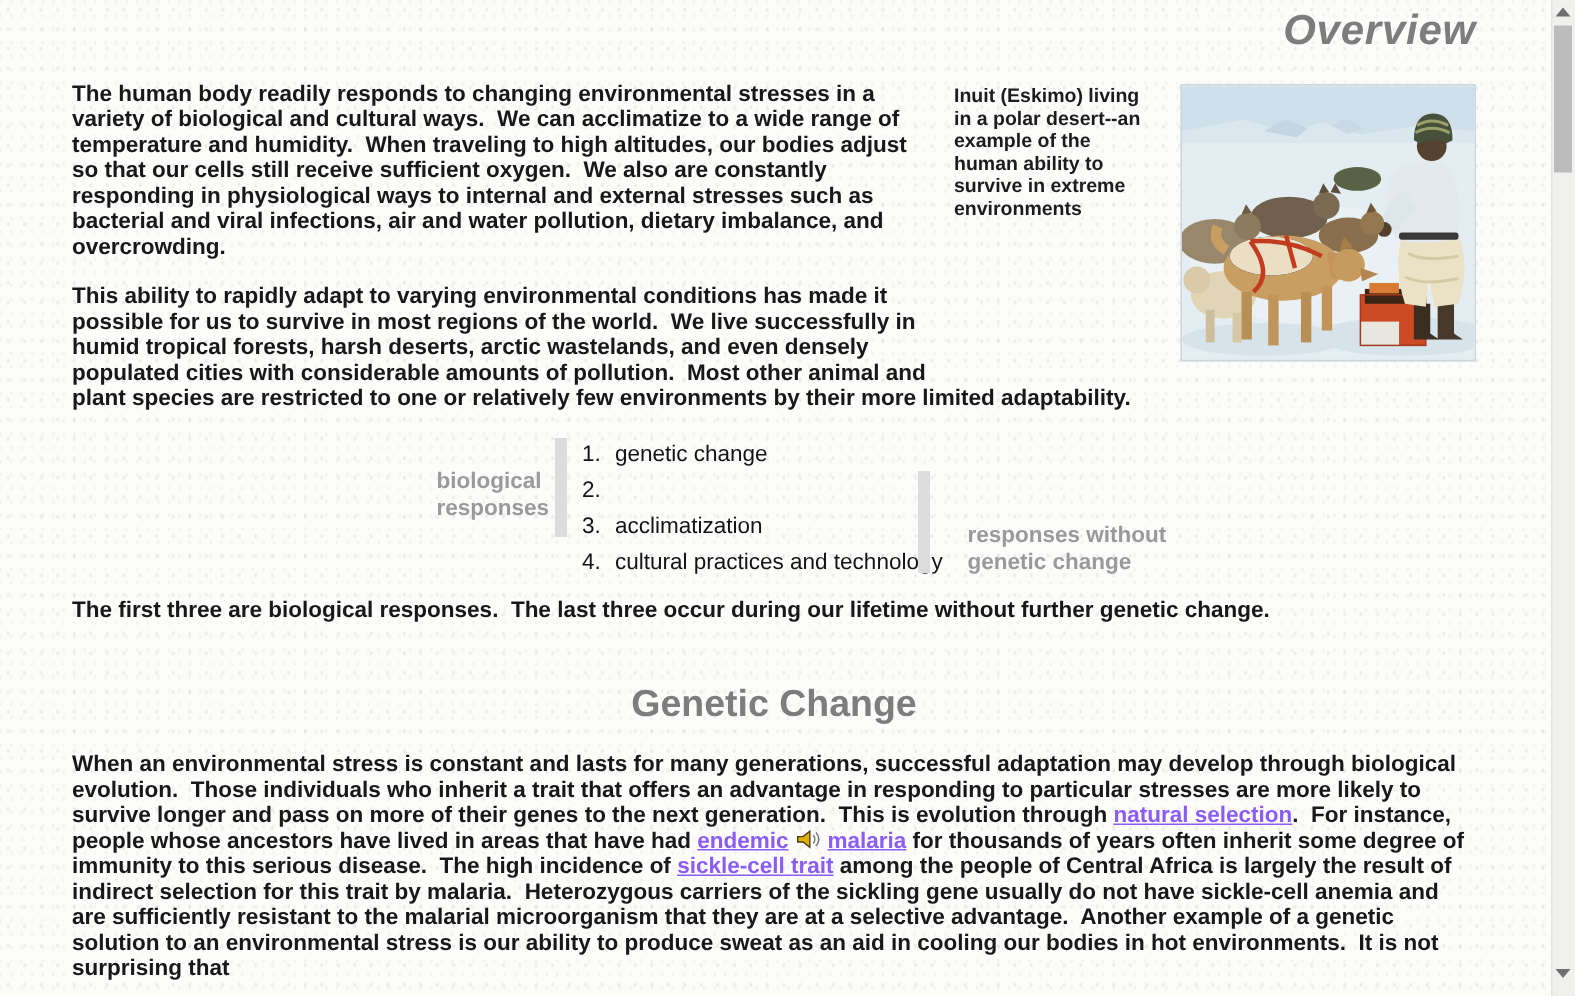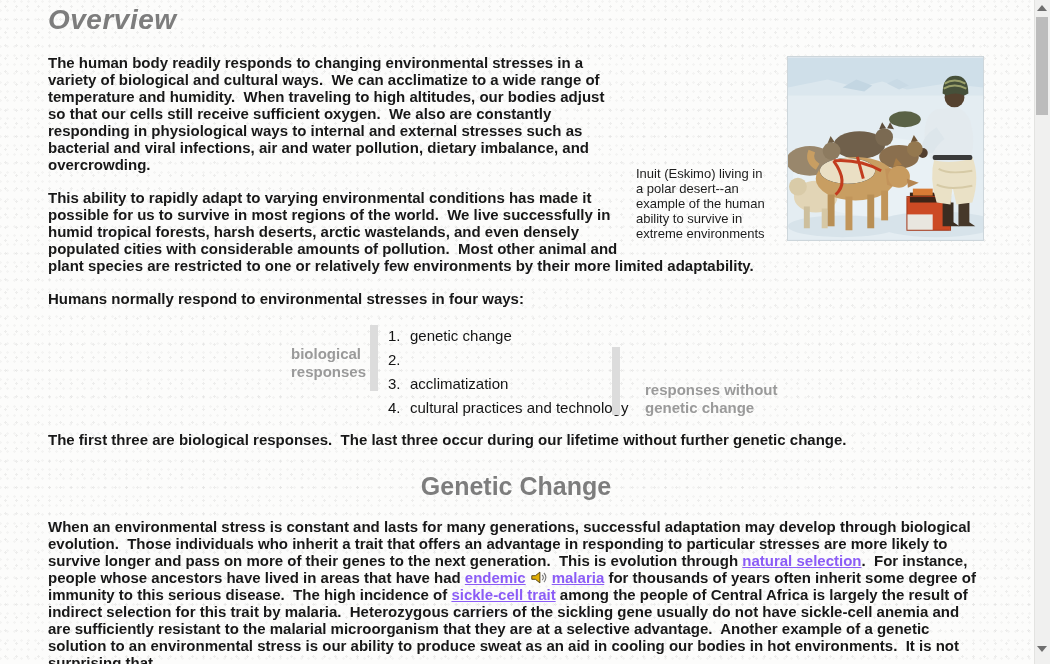--- a/index.html
+++ b/index.html
@@ -10,30 +10,30 @@
     background-color:#fcfcfb;
     background-image:
       radial-gradient(rgba(110,110,110,0.10) 1px, transparent 1.3px),
       radial-gradient(rgba(140,140,140,0.07) 1px, transparent 1.3px);
     background-size:11px 13px,7px 9px;
     background-position:0 0,4px 6px;
   }
   .content{margin:0 66px 0 48px;padding-top:4px;}
   h1.title{
     font-size:28px;font-style:italic;font-weight:bold;color:#7d7d7d;
-    text-align:left;margin:0 0 18px 0;letter-spacing:.5px;
+    text-align:right;margin:0 0 18px 0;letter-spacing:.5px;
   }
   h2.subtitle{
     font-size:25px;font-weight:bold;color:#7d7d7d;
     text-align:center;margin:0 0 17px 0;
   }
   p.para{font-size:15px;line-height:17px;margin:0 0 16px 0;white-space:pre-wrap;font-weight:bold;}
-  p.first-three{margin-bottom:24px;}
+  p.first-three{margin-bottom:40px;}
   a.lnk{color:#8b5cf6;text-decoration:underline;cursor:pointer;}
-  .figure{float:right;width:348px;margin:2px 0 12px 16px;display:flex;align-items:flex-end;gap:14px;}
+  .figure{float:right;width:348px;margin:2px 0 12px 16px;display:flex;align-items:flex-start;gap:14px;font-weight:bold;}
   .figure .caption{width:138px;font-size:13px;line-height:15px;color:#1c1c1c;white-space:normal;}
   .photo{width:197px;height:183px;border:1px solid #cdd6db;display:block;background:#e1eaf0;}
   .diagram{position:relative;height:96px;margin:0 0 12px 0;}
   .dg-label{position:absolute;font-size:15px;line-height:18px;font-weight:bold;color:#9a9a9a;}
   .dg-left-label{left:243px;top:22px;width:90px;}
   .dg-right-label{left:597px;top:58px;width:175px;}
   .dg-bar{position:absolute;width:8px;background:#dcdcdc;}
   .dg-bar1{left:322px;top:2px;height:66px;}
   .dg-bar2{left:564px;top:24px;height:68px;}
   .dg-list{position:absolute;left:340px;top:0;}
@@ -109,21 +109,20 @@
       <path d="M98 112 q10 -2 16 4 q6 6 2 12 q-8 4 -16 0 z" fill="#c2935a"></path>
       <circle cx="112" cy="120" r="11" fill="#c79b5f"></circle>
       <path d="M120 122 l12 4 l-11 5 z" fill="#b58550"></path>
       <path d="M106 110 l3 -9 l6 7 z" fill="#a97e48"></path>
       <path d="M46 104 q16 22 2 34 M46 104 q26 -2 48 10 M70 100 l6 22" stroke="#c23b1e" stroke-width="3" fill="none"></path>
     </svg>
   </div>
 
   <p class="para">The human body readily responds to changing environmental stresses in a variety of biological and cultural ways.&nbsp; We can acclimatize to a wide range of temperature and humidity.&nbsp; When traveling to high altitudes, our bodies adjust so that our cells still receive sufficient oxygen.&nbsp; We also are constantly responding in physiological ways to internal and external stresses such as bacterial and viral infections, air and water pollution, dietary imbalance, and overcrowding.</p>
   <p class="para">This ability to rapidly adapt to varying environmental conditions has made it possible for us to survive in most regions of the world.&nbsp; We live successfully in humid tropical forests, harsh deserts, arctic wastelands, and even densely populated cities with considerable amounts of pollution.&nbsp; Most other animal and plant species are restricted to one or relatively few environments by their more limited adaptability.</p>
-  <p class="para">Humans normally respond to environmental stresses in four ways:</p>
 
   <div class="diagram">
     <div class="dg-label dg-left-label">biological responses</div>
     <div class="dg-bar dg-bar1"></div>
     <div class="dg-list">
       <div class="dg-item">
           <span class="dg-num">1.</span>
           <span>genetic change</span>
         </div>
       <div class="dg-item">

